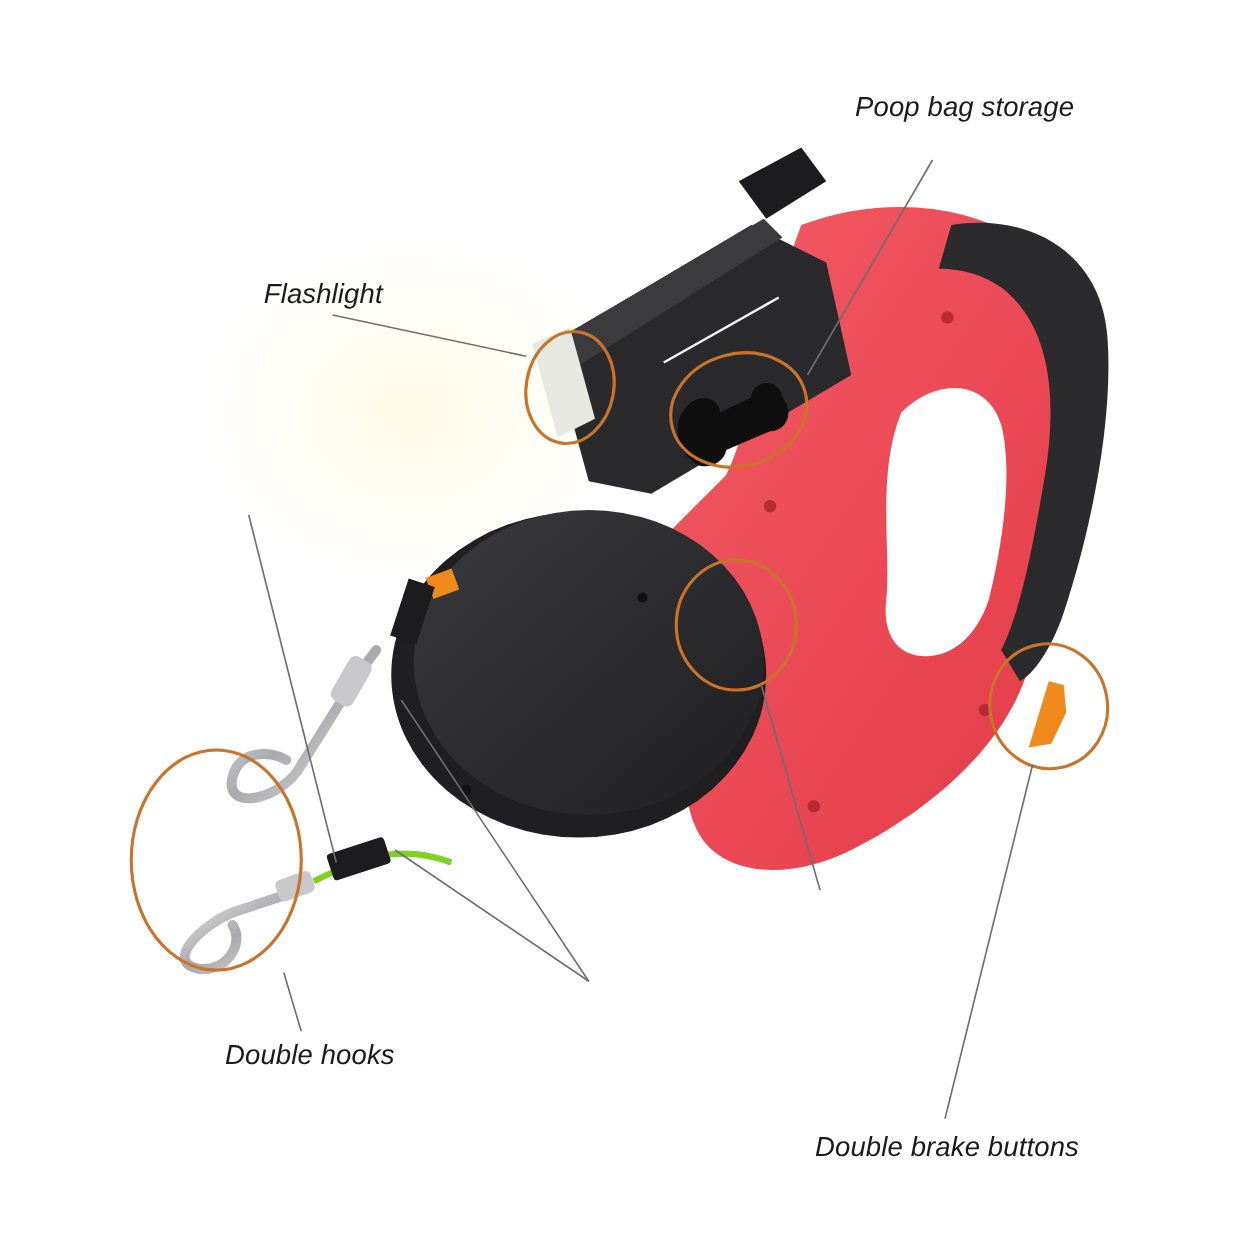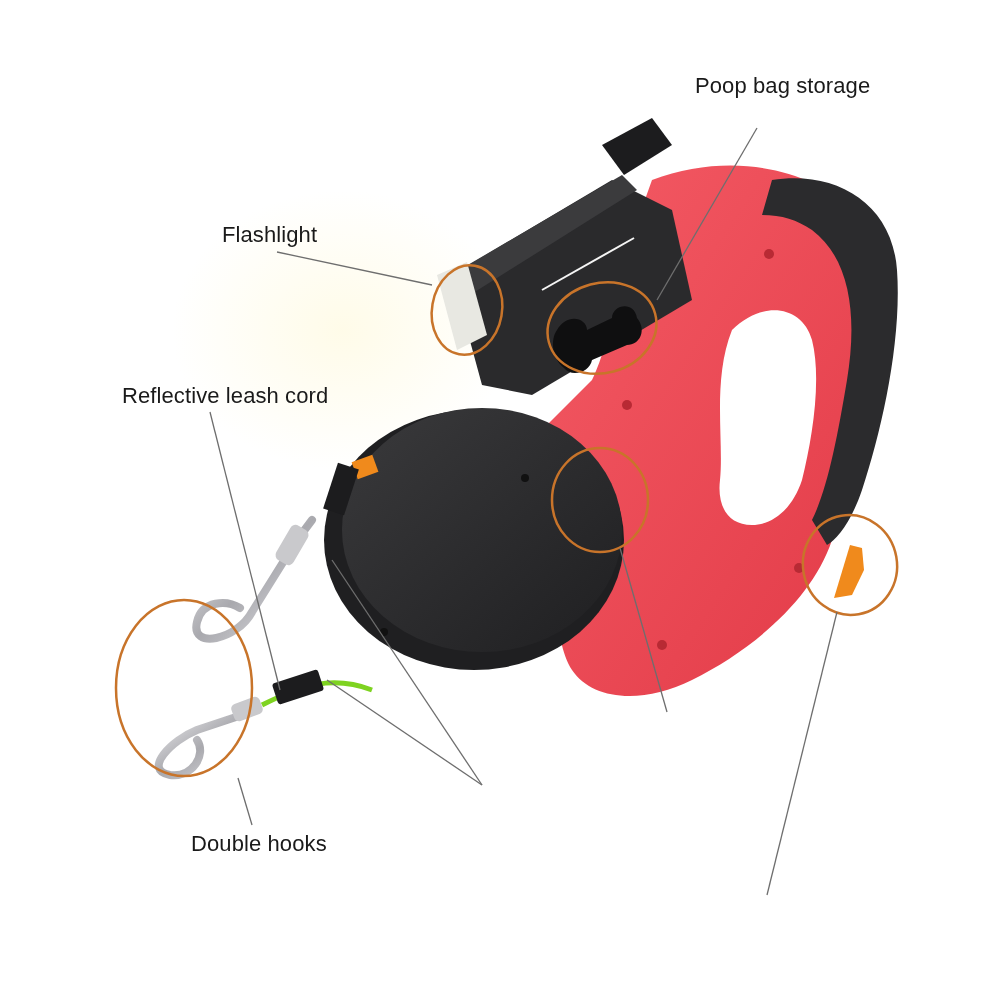--- a/index.html
+++ b/index.html
@@ -1,18 +1,18 @@
 <!DOCTYPE html>
 <html><head>
 <meta charset="utf-8">
 <style>
   html, body { margin:0; padding:0; background:#ffffff; }
   body { width:1000px; height:1000px; position:relative; overflow:hidden;
          font-family:"Liberation Sans", sans-serif; }
-  .stage { position:absolute; left:12px; top:0; width:902px; height:1000px; }
+  .stage { position:absolute; left:1px; top:0; width:902px; height:1000px;font-style:italic; }
   .stage svg { position:absolute; left:0; top:0; }
   .label { position:absolute; font-size:22px; color:#1a1a1a; white-space:nowrap;
            line-height:1.2; letter-spacing:0.1px; }
   .label.center { text-align:center; }
 </style>
 </head>
 <body>
 
 <div class="stage">
   <svg width="1000" height="1000" viewBox="0 0 1000 1000">
@@ -113,15 +113,15 @@
       <line x1="608" y1="548" x2="655" y2="712"></line>
       <line x1="825" y1="612" x2="755" y2="895"></line>
       <line x1="226" y1="778" x2="240" y2="825"></line>
       <line x1="320" y1="560" x2="470" y2="785"></line>
       <line x1="315" y1="680" x2="470" y2="785"></line>
     </g>
   </svg>
 
   <div class="label" style="left:683px; top:73px;">Poop bag storage</div>
   <div class="label" style="left:210px; top:222px;">Flashlight</div>
-  <div class="label" style="left:110px; top:383px;">Reflective leash cord</div>
   <div class="label" style="left:153px; top:831px;margin-left:26px;">Double hooks</div>
+  <div class="label" style="left:651px; top:905px;">Double brake buttons</div>
 </div>
 
 </body></html>

